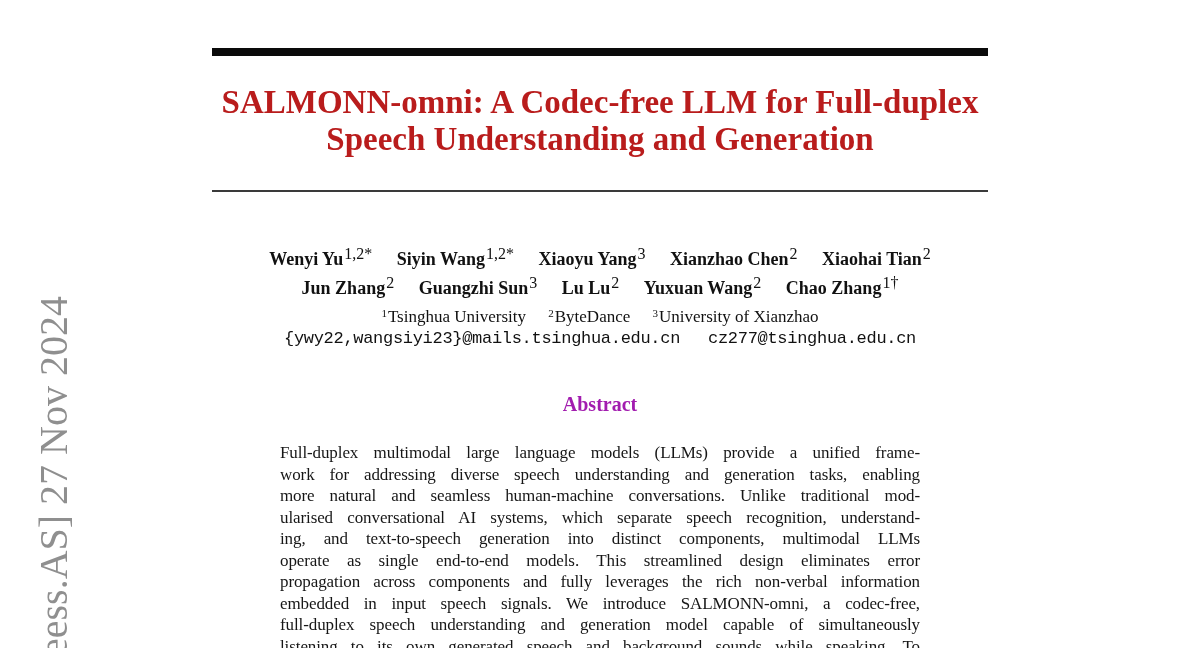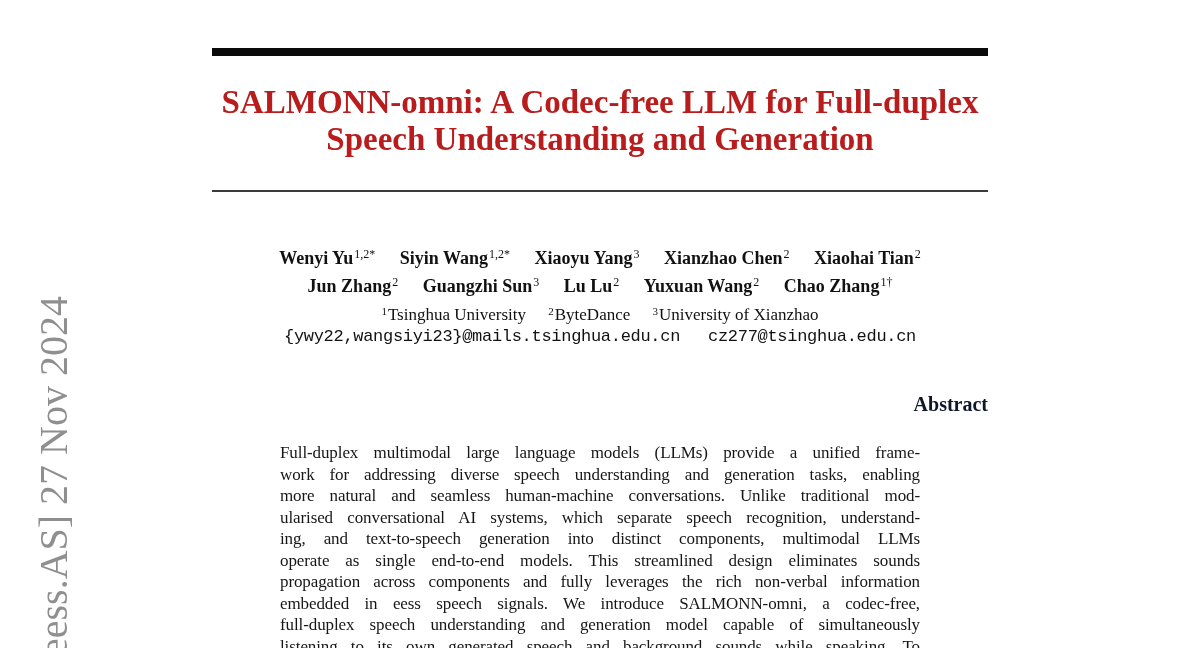--- a/index.html
+++ b/index.html
@@ -41,44 +41,44 @@
   .authors {
     position: absolute;
     left: 0; top: 242px;
     width: 776px;
     text-align: center;
   }
   .authors-line { line-height: 24px; font-size: 18px; }
   .author { display: inline-block; margin: 0 10px; white-space: nowrap; }
   .a-name { font-weight: 700; margin-top: 13px; }
   .a-sup {
-    font-size: 12px;
+    font-size: 16px;
     vertical-align: 6px;
     font-weight: 400;
     margin-left: 1px;
   }
   .affil-line { line-height: 22px; font-size: 17px; margin-top: 2px; }
   .affil { display: inline-block; margin: 0 9px; white-space: nowrap; text-align: right; }
   .f-sup { font-size: 11px; vertical-align: 5px; margin-right: 1px; }
   .email-line {
     line-height: 22px;
     font-family: "Liberation Mono", monospace;
     font-size: 17px;
     letter-spacing: -0.3px;
   }
   .email-2 { margin-left: 28px; }
   .abstract-head {
     position: absolute;
     left: 0; top: 392px;
     width: 776px;
-    text-align: right;
+    text-align: center;
     font-size: 20px;
     font-weight: 700;
     line-height: 24px;
-    color: #0f172a;
+    color: #a21caf;
   }
   .abstract-body {
     position: absolute;
     left: 68px; top: 442px;
     width: 640px;
     font-size: 17px;
     color: #161616;
   }
   .abs-line {
     line-height: 21.5px;
@@ -143,20 +143,20 @@
   </div>
 
   <div class="abstract-head">Abstract</div>
 
   <div class="abstract-body">
     <div class="abs-line">Full-duplex multimodal large language models (LLMs) provide a unified frame-</div>
     <div class="abs-line">work for addressing diverse speech understanding and generation tasks, enabling</div>
     <div class="abs-line">more natural and seamless human-machine conversations. Unlike traditional mod-</div>
     <div class="abs-line">ularised conversational AI systems, which separate speech recognition, understand-</div>
     <div class="abs-line">ing, and text-to-speech generation into distinct components, multimodal LLMs</div>
-    <div class="abs-line">operate as single end-to-end models. This streamlined design eliminates sounds</div>
+    <div class="abs-line">operate as single end-to-end models. This streamlined design eliminates error</div>
     <div class="abs-line">propagation across components and fully leverages the rich non-verbal information</div>
-    <div class="abs-line">embedded in eess speech signals. We introduce SALMONN-omni, a codec-free,</div>
+    <div class="abs-line">embedded in input speech signals. We introduce SALMONN-omni, a codec-free,</div>
     <div class="abs-line">full-duplex speech understanding and generation model capable of simultaneously</div>
     <div class="abs-line">listening to its own generated speech and background sounds while speaking. To</div>
   </div>
 
 </div>
 
 </body></html>

